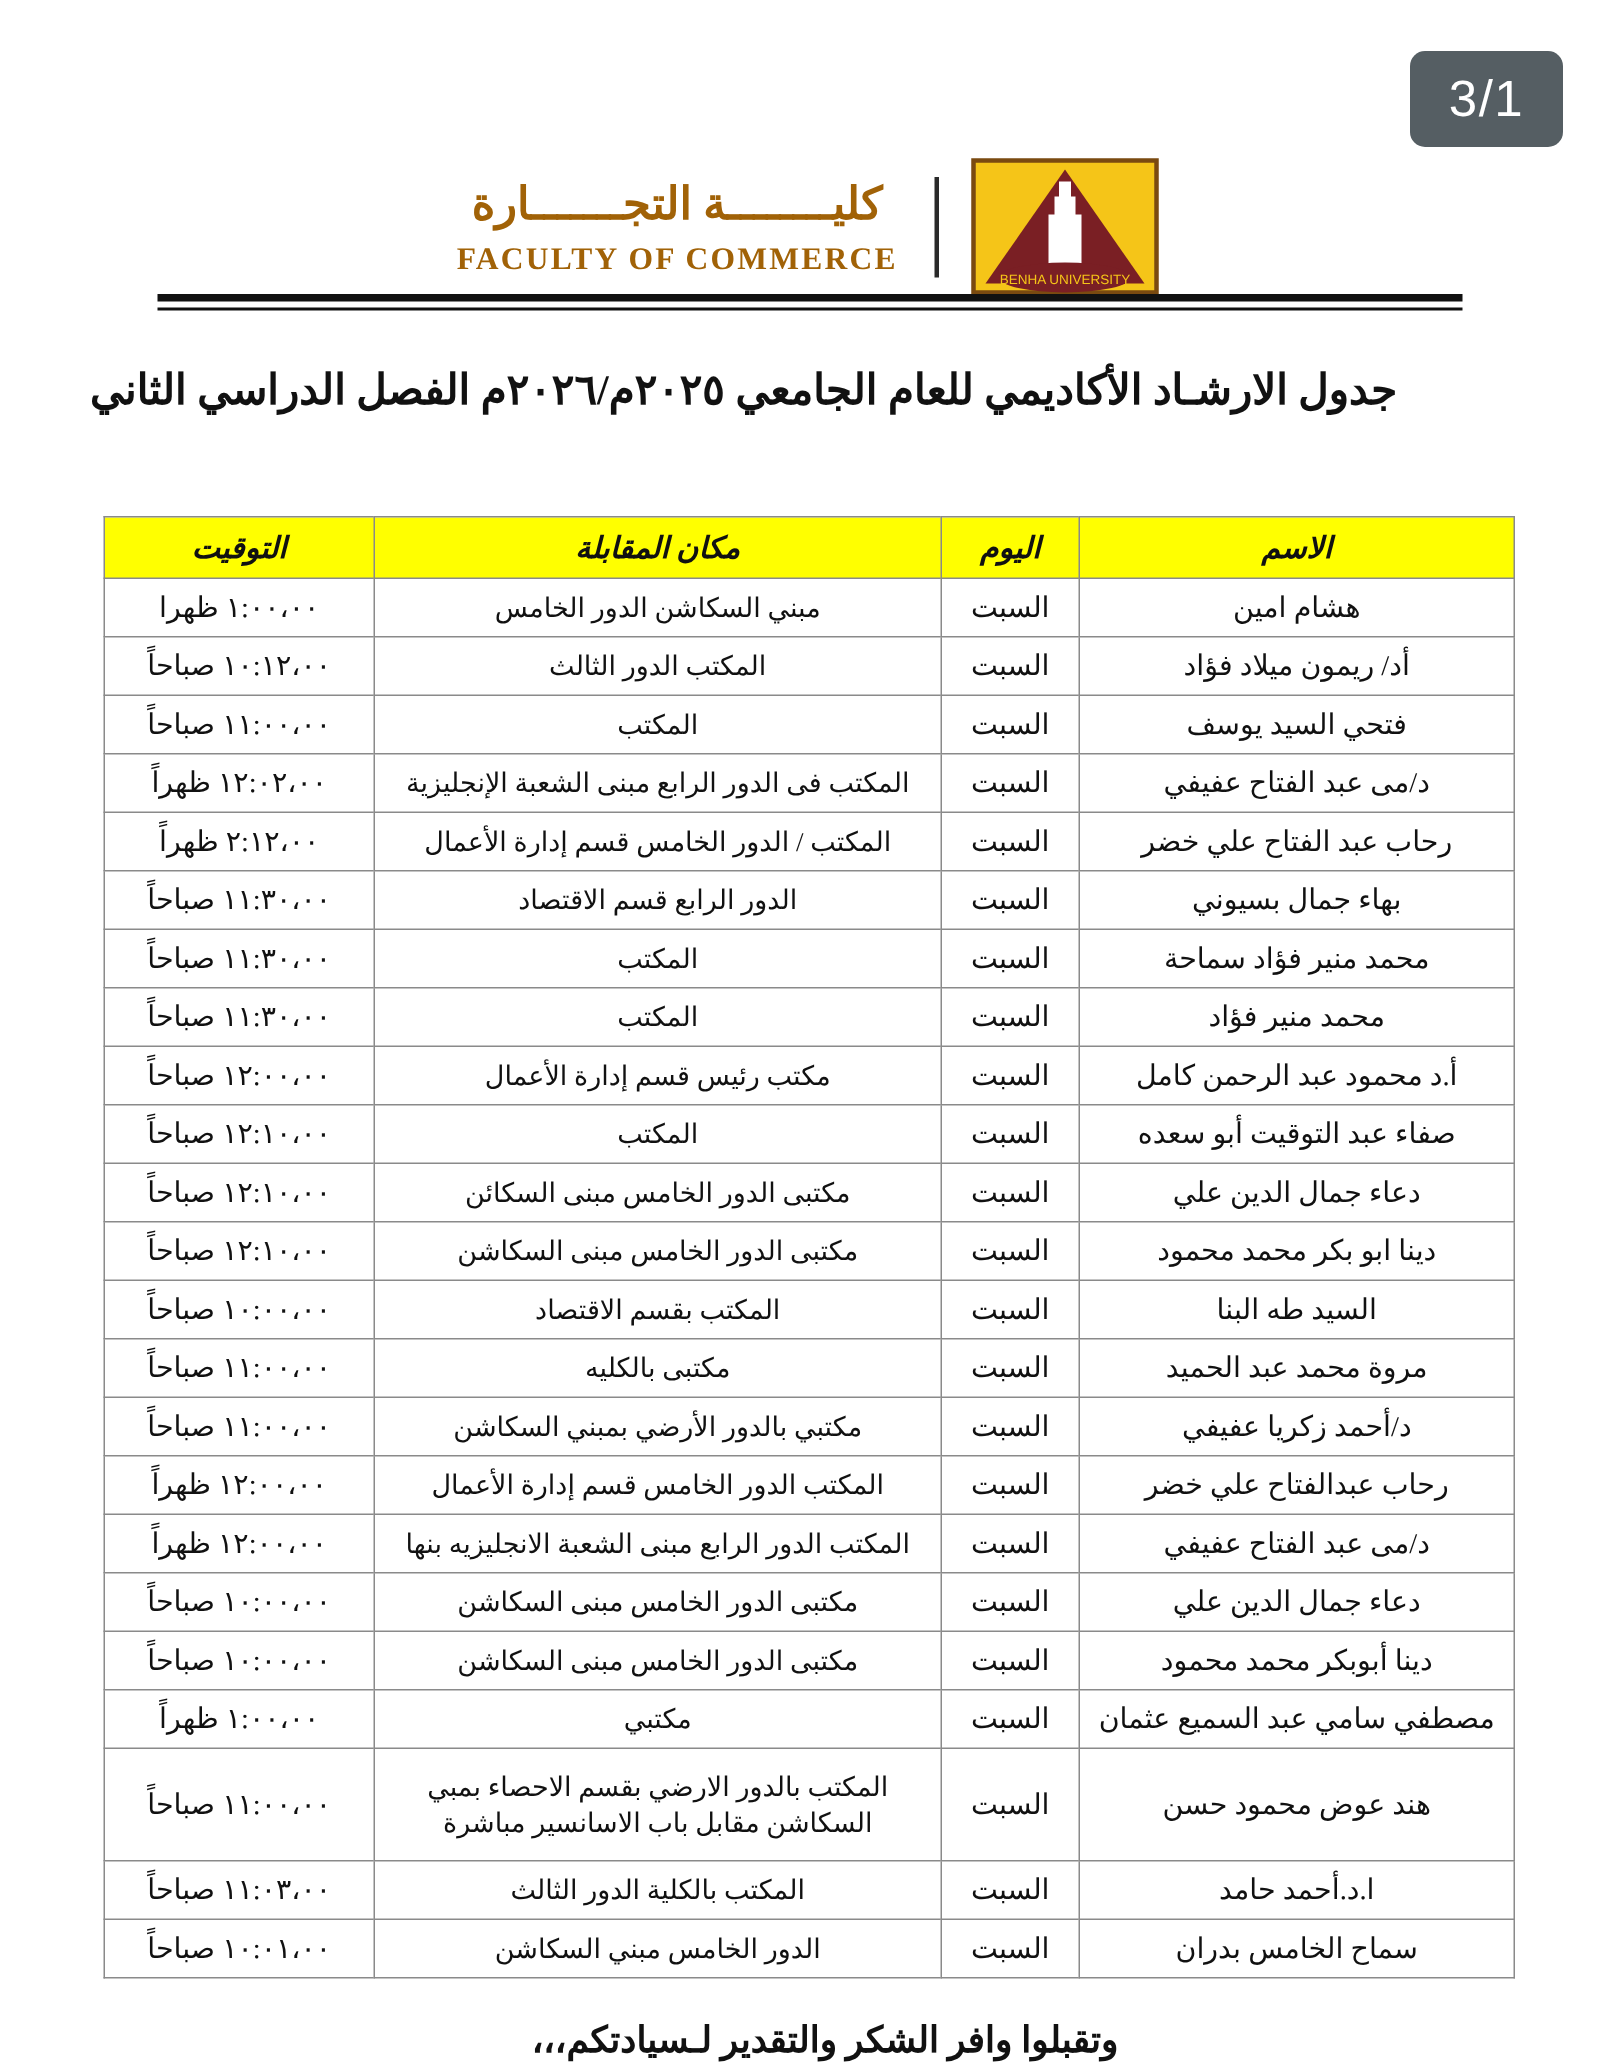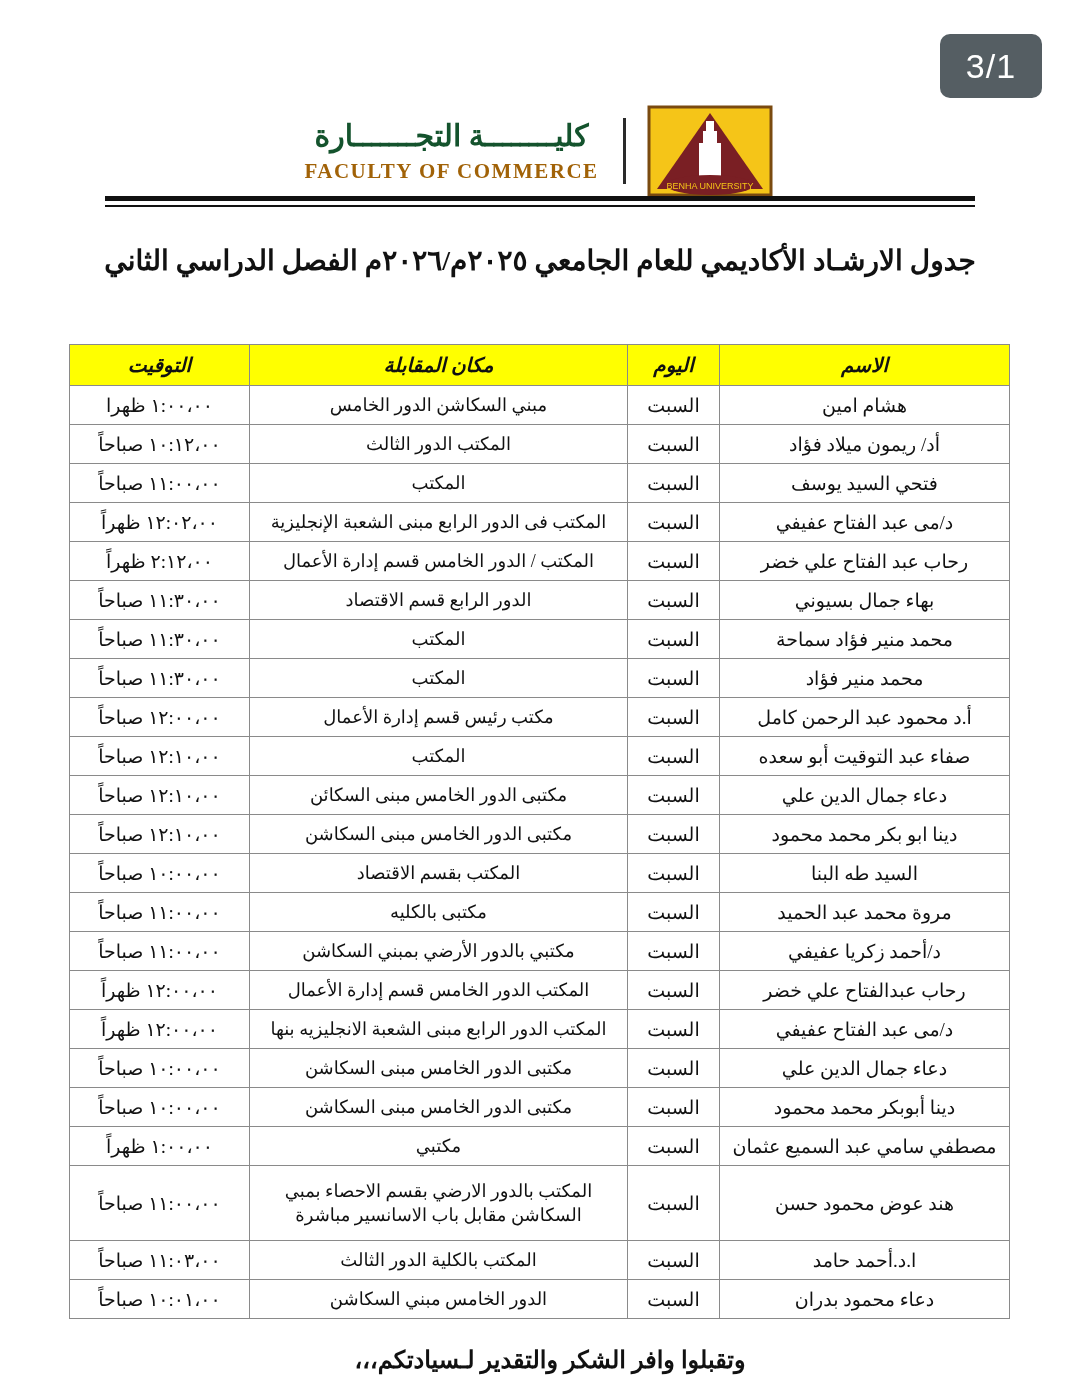--- a/index.html
+++ b/index.html
@@ -58,21 +58,21 @@
   .fac-names {
     text-align: center;
     padding-right: 20px;
     border-right: 3px solid #2a2a2a;
     padding-right: 24px;
   }
   .fac-ar {
     font-size: 30px;
     font-weight: bold;
     letter-spacing: 2px;
-    color: #14532d;
+    color: #a16207;
     white-space: nowrap;
   }
   .fac-en {
     font-size: 21px;
     font-weight: bold;
     letter-spacing: 1.5px;
     color: #a16207;
     direction: ltr;
     margin-top: 6px;
     font-family: "Liberation Serif", serif;
@@ -93,21 +93,21 @@
     right: 105px;
     height: 0;
     border-top: 2px solid #111;
   }
 
   .doc-title {
     position: absolute;
     top: 240px;
     left: 60px;
     right: 60px;
-    text-align: center;
+    text-align: left;
     font-size: 28px;
     font-weight: bold;
     line-height: 1.5;
     color: #111;
   }
   .doc-title .line2 { display: block; }
 
   table.sched {
     position: absolute;
     top: 344px;
@@ -332,21 +332,21 @@
         <td class="place">المكتب بالدور الارضي بقسم الاحصاء بمبي السكاشن مقابل باب الاسانسير مباشرة</td>
         <td class="time">١١:٠٠،٠٠ صباحاً</td>
       </tr>
       <tr>
         <td class="name">ا.د.أحمد حامد</td>
         <td class="day">السبت</td>
         <td class="place">المكتب بالكلية الدور الثالث</td>
         <td class="time">١١:٠٣،٠٠ صباحاً</td>
       </tr>
       <tr>
-        <td class="name">دعاء محمود بدران</td>
+        <td class="name">سماح الخامس بدران</td>
         <td class="day">السبت</td>
         <td class="place">الدور الخامس مبني السكاشن</td>
         <td class="time">١٠:٠١،٠٠ صباحاً</td>
       </tr>
     </tbody>
 </table>
 
 <div class="footer-note">وتقبلوا وافر الشكر والتقدير لـسيادتكم،،،</div>
 
 </body></html>

